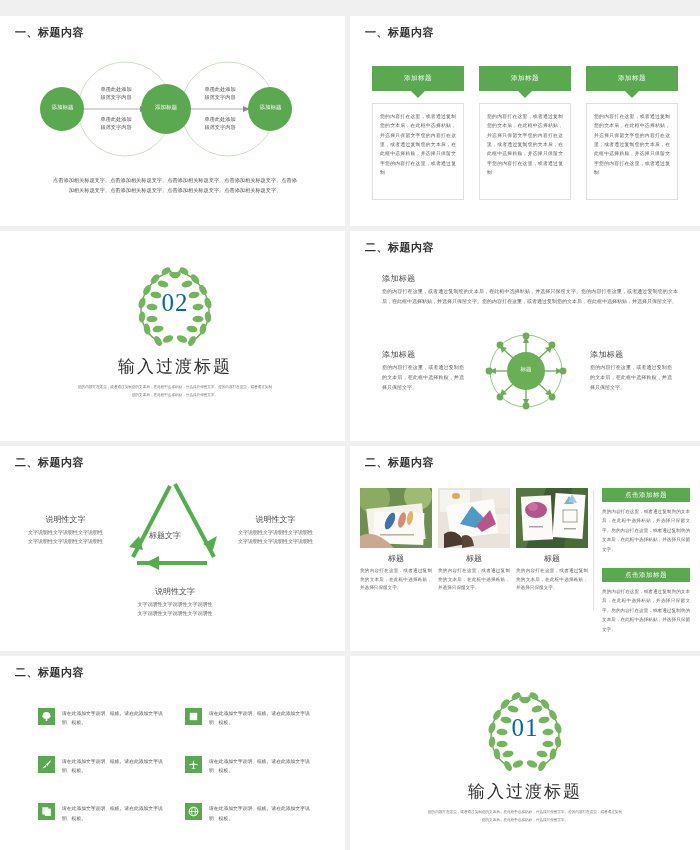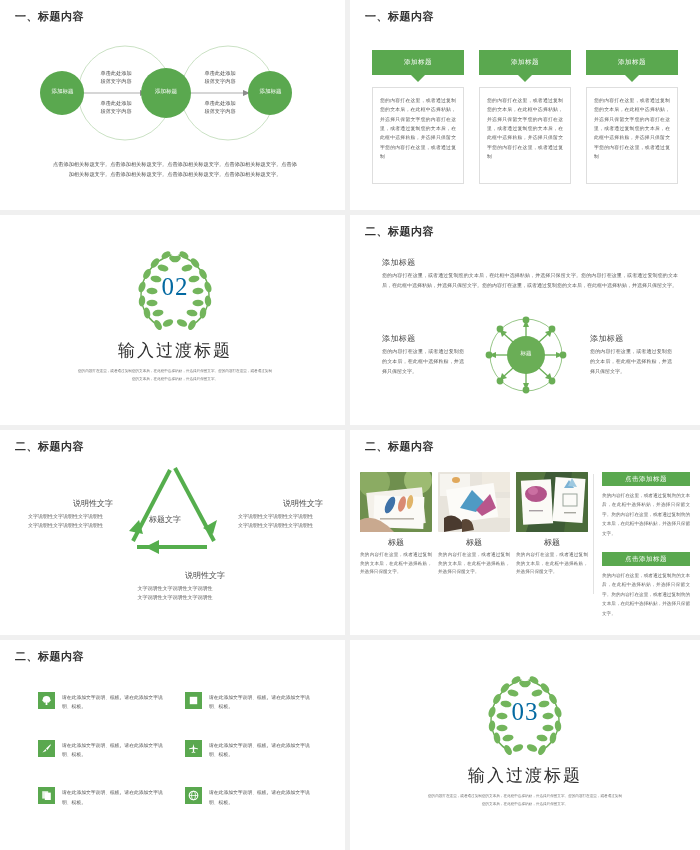--- a/index.html
+++ b/index.html
@@ -4,21 +4,21 @@
 <style>
   * { box-sizing: border-box; margin:0; padding:0; }
   html,body { width:700px; height:850px; }
   body {
     background:#f0f0f0;
     font-family:"Liberation Sans","DejaVu Sans",sans-serif;
     color:#3b3b3b;
   }
   .sheet { width:700px; height:602px; display:grid;
     grid-template-columns:350px 350px;
-    grid-template-rows:215px 215px 210px 210px; }
+    grid-template-rows:215px 215px 210px 210px;margin-top:16px; }
   .slide { background:#ffffff; position:relative; overflow:hidden; }
   .slide.gap-r { border-right:5px solid #f0f0f0; }
   .slide.gap-b { border-bottom:5px solid #f0f0f0; }
 
   .s-title { position:absolute; left:15px; top:9px; font-size:11px;
     font-weight:bold; letter-spacing:.5px; color:#333;
     font-family:"Liberation Serif","DejaVu Serif",serif; }
 
   
   .chain { position:absolute; left:0; top:36px; width:350px; height:115px; }
@@ -52,21 +52,21 @@
   .w-sub { margin:6px auto 0; width:250px; font-size:3.6px; line-height:2.1;
     color:#6d6d6d; text-align:center; }
 
   
   .sub-h { position:absolute; font-size:8px; color:#4a4a4a; letter-spacing:.4px; }
   .sub-p { position:absolute; font-size:5px; line-height:1.95; color:#5a5a5a;
     text-align:justify; }
 
   
   .tri-lbl { position:absolute; text-align:center; }
-  .tri-lbl .h { font-size:8px; color:#4a4a4a; margin-bottom:3px;text-align:right; }
+  .tri-lbl .h { font-size:8px; color:#4a4a4a; margin-bottom:3px; }
   .tri-lbl .p { font-size:5px; line-height:1.75; color:#5a5a5a; }
   .tri-center { position:absolute; font-size:8px; color:#4a4a4a; }
 
   
   .photos { position:absolute; left:10px; top:42px; width:228px;
     display:flex; justify-content:space-between; }
   .pcol { width:72px; }
   .ph { width:72px; height:60px; border-radius:1px; overflow:hidden; position:relative; }
   .pc-t { text-align:center; font-size:8px; color:#3d3d3d; margin-top:5px; }
   .pc-p { font-size:4.6px; line-height:1.9; color:#5a5a5a; margin-top:3px; text-align:justify; }
@@ -449,21 +449,21 @@
             <ellipse cx="81" cy="40" rx="5.5" ry="3.2" transform="rotate(70 81 40)"></ellipse>
             <ellipse cx="71" cy="44" rx="5.5" ry="3.2" transform="rotate(-5 71 44)"></ellipse>
             <ellipse cx="81" cy="54" rx="5.5" ry="3.2" transform="rotate(85 81 54)"></ellipse>
             <ellipse cx="71" cy="56" rx="5.5" ry="3.2" transform="rotate(0 71 56)"></ellipse>
             <ellipse cx="76" cy="66" rx="5.5" ry="3.2" transform="rotate(100 76 66)"></ellipse>
             <ellipse cx="65" cy="66" rx="5.5" ry="3.2" transform="rotate(10 65 66)"></ellipse>
             <ellipse cx="65" cy="78" rx="5.5" ry="3.2" transform="rotate(120 65 78)"></ellipse>
             <ellipse cx="55" cy="76" rx="5.5" ry="3.2" transform="rotate(25 55 76)"></ellipse>
           </g>
         </svg>
-        <div class="num">03</div>
+        <div class="num">01</div>
       </div>
       <div class="w-title">输入过渡标题</div>
       <div class="w-sub">
         <div>您的内容打在这里，或者通过复制您的文本后，在此框中选择粘贴，并选择只保留文字。您的内容打在这里，或者通过复制</div>
         <div>您的文本后，在此框中选择粘贴，并选择只保留文字。</div>
       </div>
     </div>
   </div>
 
 </div>

